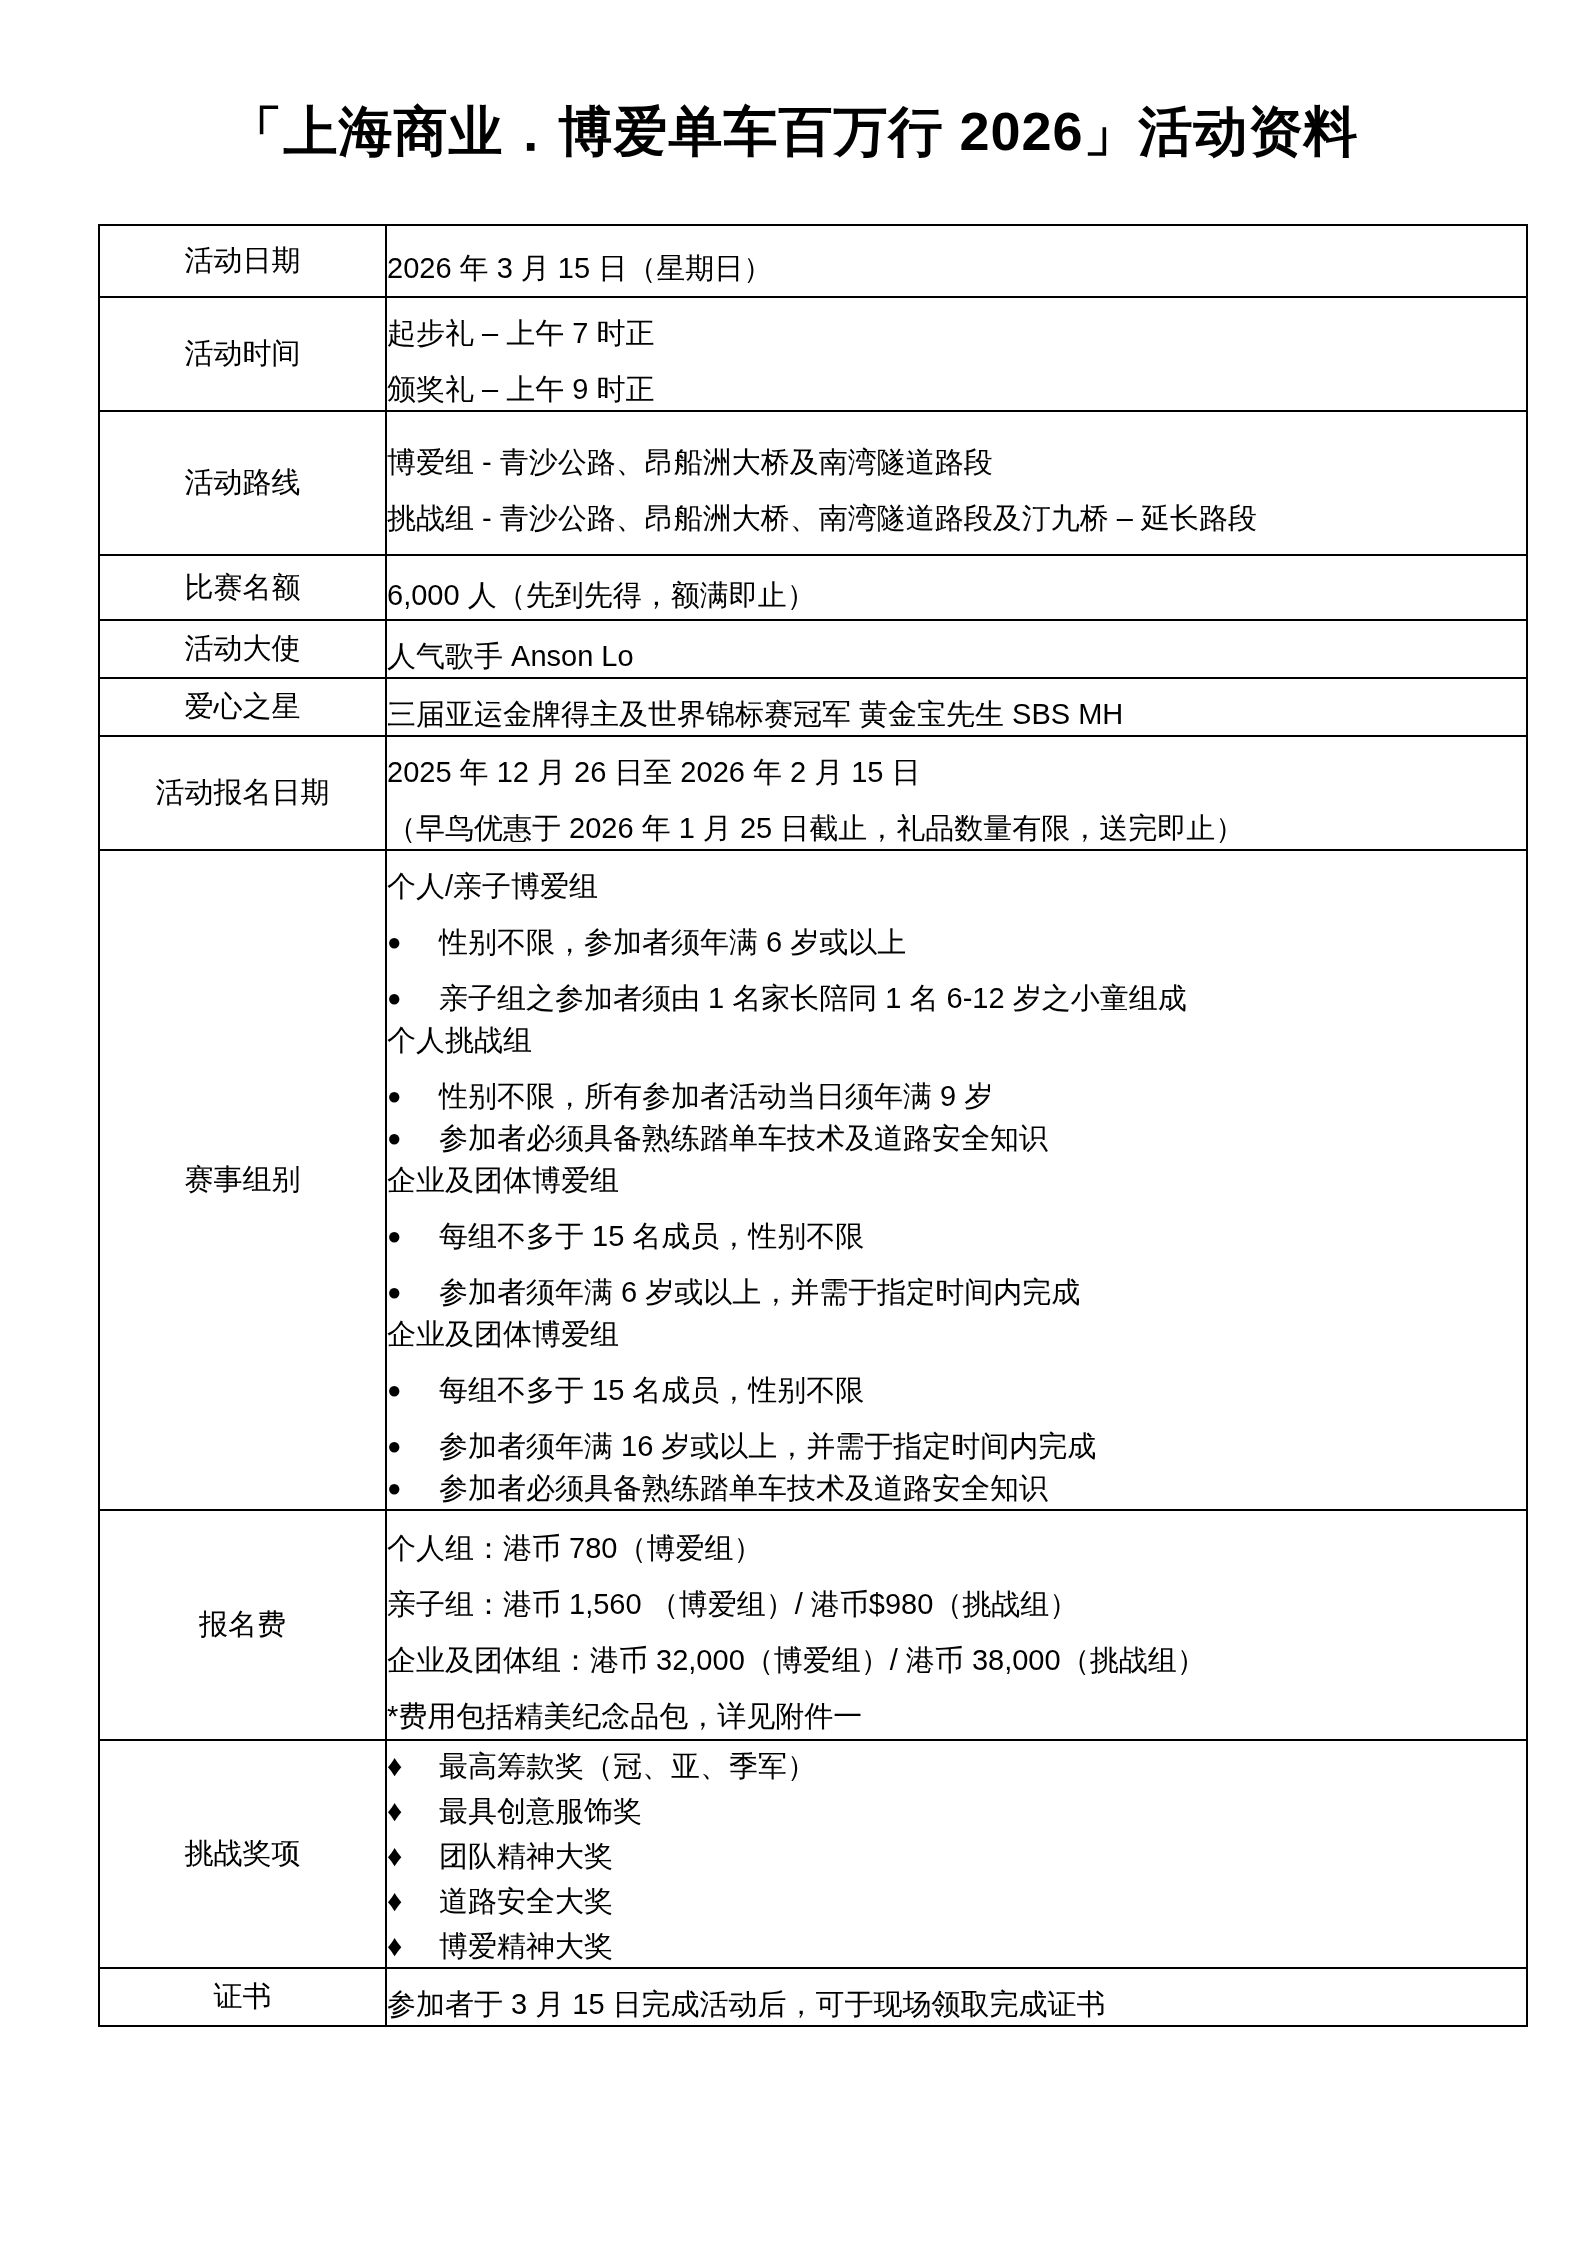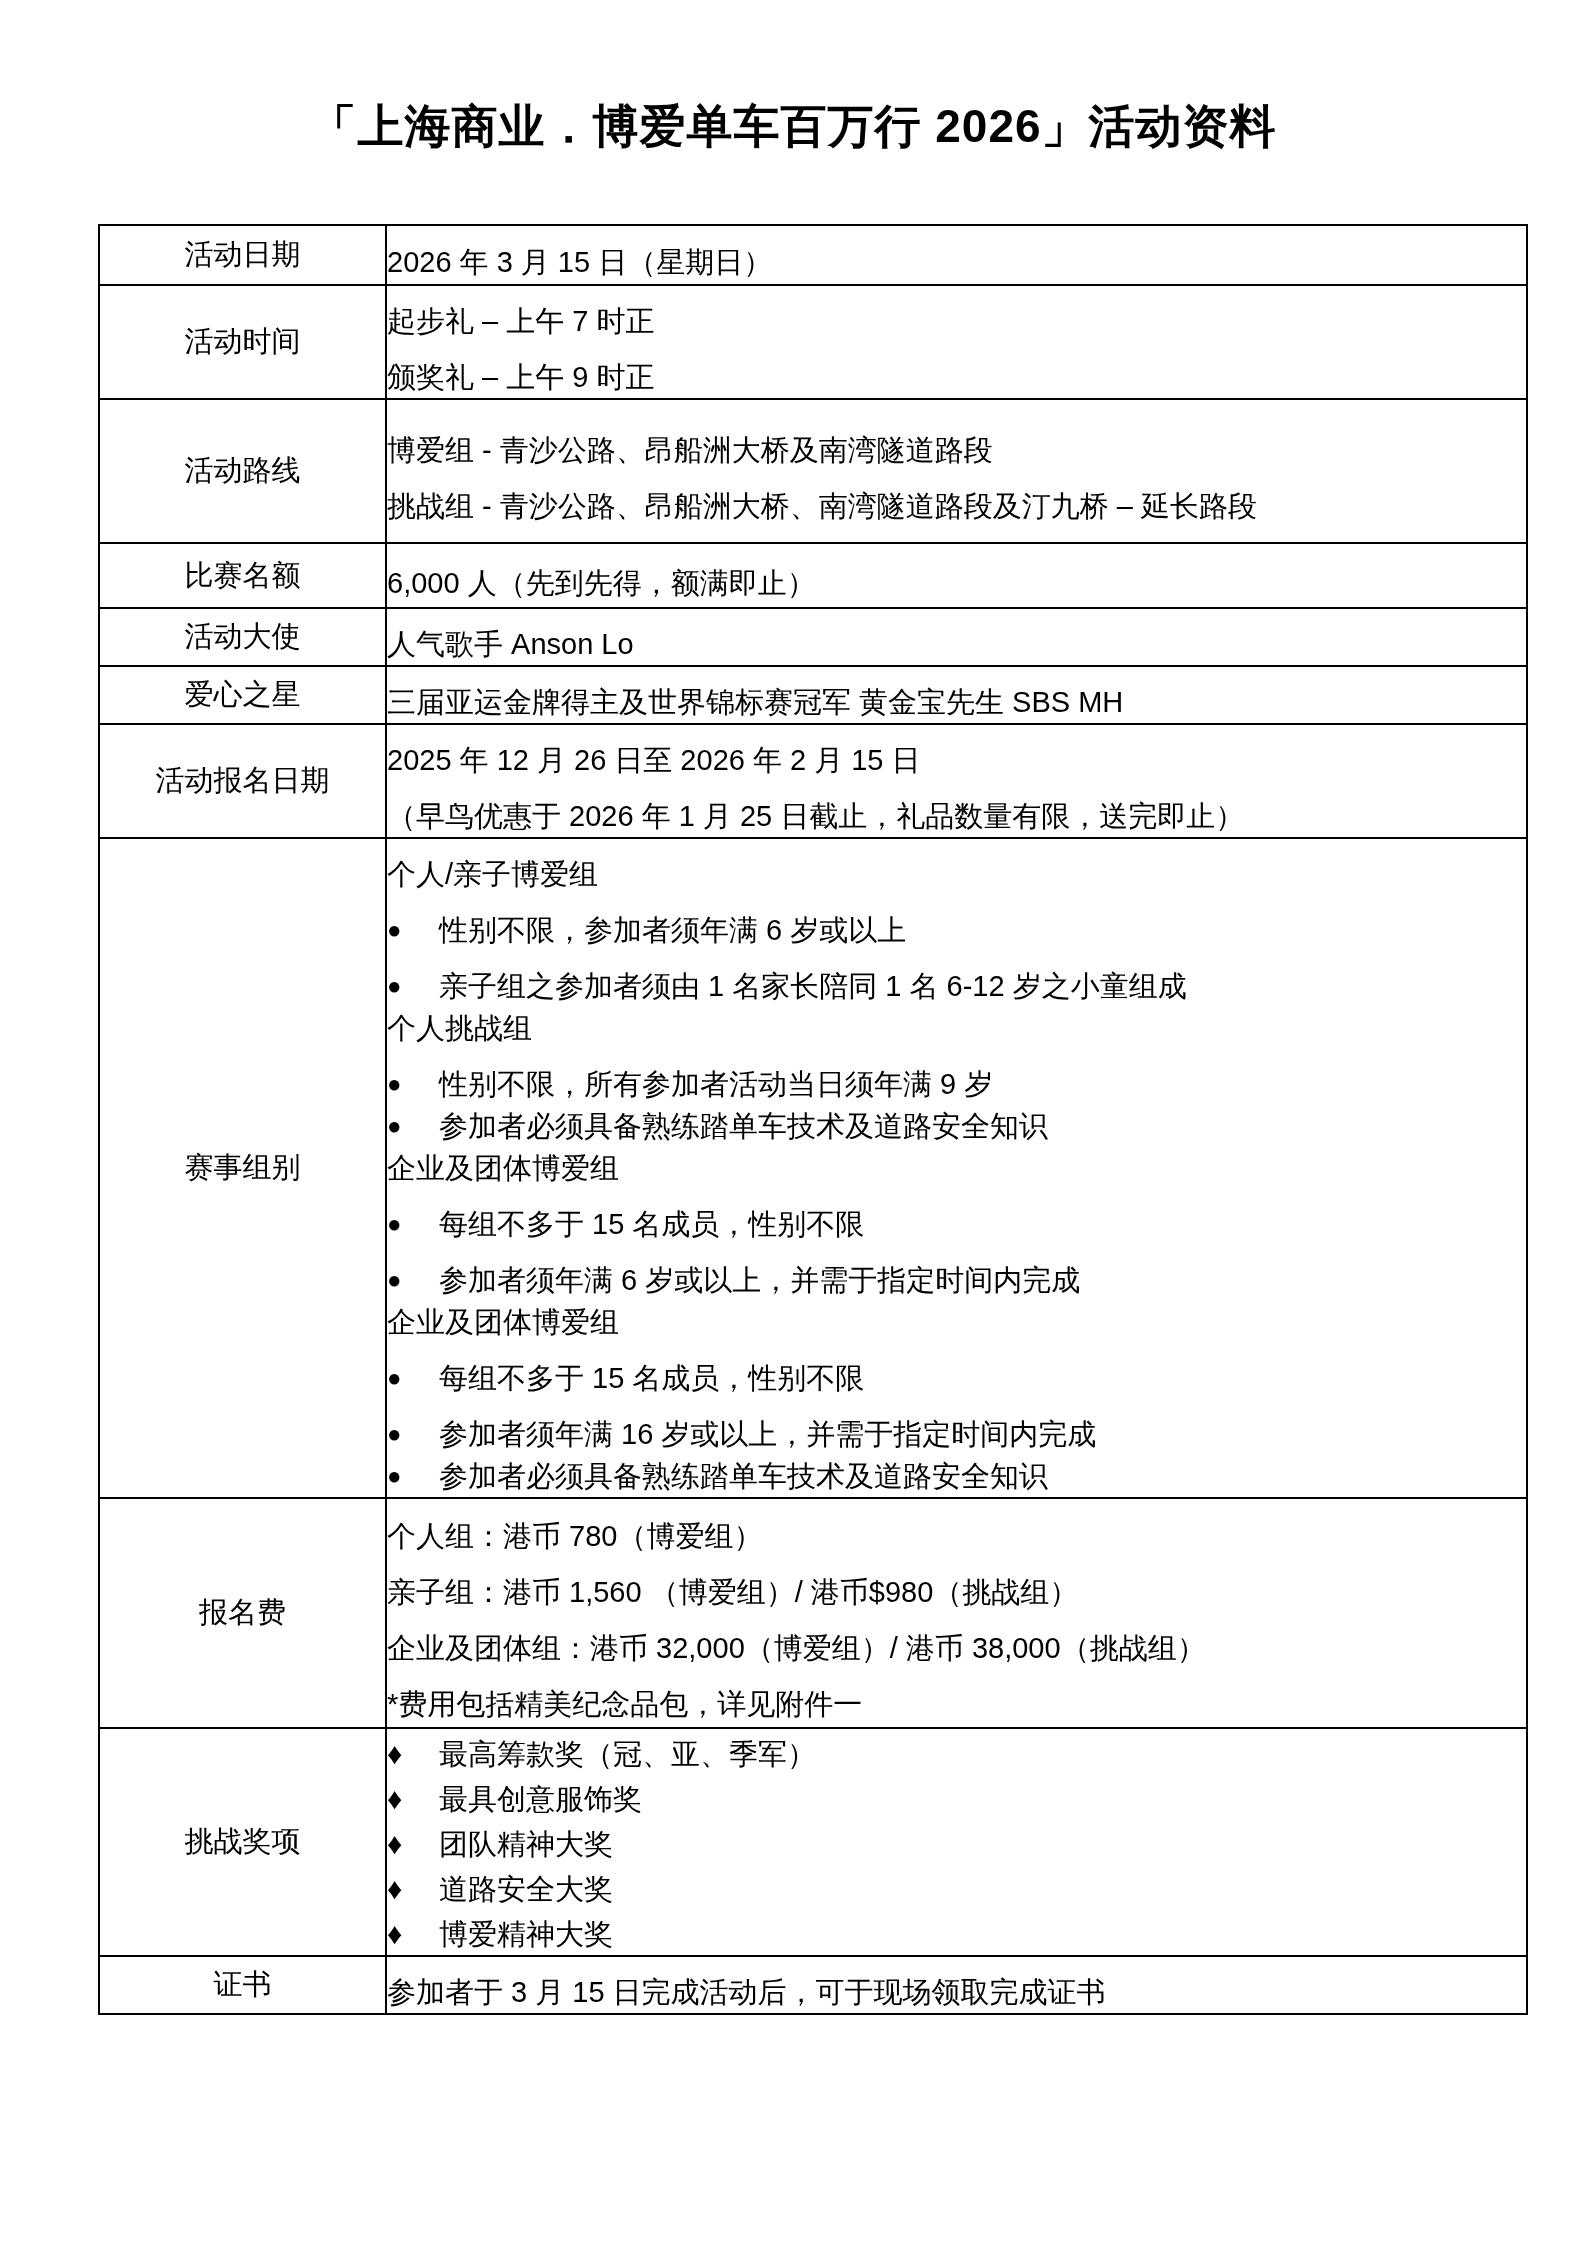--- a/index.html
+++ b/index.html
@@ -10,21 +10,21 @@
     position: relative;
     font-family: "Liberation Sans", "DejaVu Sans", sans-serif;
     color: #000000;
   }
   .page-title {
     position: absolute;
     top: 96px;
     left: 0;
     width: 100%;
     text-align: center;
-    font-size: 46px;
+    font-size: 54px;
     font-weight: bold;
     letter-spacing: 1px;
   }
   table.info {
     position: absolute;
     left: 98px;
     top: 224px;
     width: 1430px;
     border-collapse: collapse;
     table-layout: fixed;
@@ -62,21 +62,21 @@
 <body>
 
 <div class="page-title">「上海商业．博爱单车百万行 2026」活动资料</div>
 
 <table class="info">
   <colgroup>
     <col style="width:287px">
     <col>
   </colgroup>
   <tbody id="table-body">
-      <tr style="height: 60px; padding-left: 28px;">
+      <tr style="height: 72px; padding-left: 28px;">
         <td class="label-cell">活动日期</td>
         <td class="value-cell">
           <div class="line">2026 年 3 月 15 日（星期日）</div>
         </td>
       </tr>
       <tr style="height: 84px;">
         <td class="label-cell">活动时间</td>
         <td class="value-cell">
           <div class="line">起步礼 – 上午 7 时正</div>
           <div class="line">颁奖礼 – 上午 9 时正</div>

